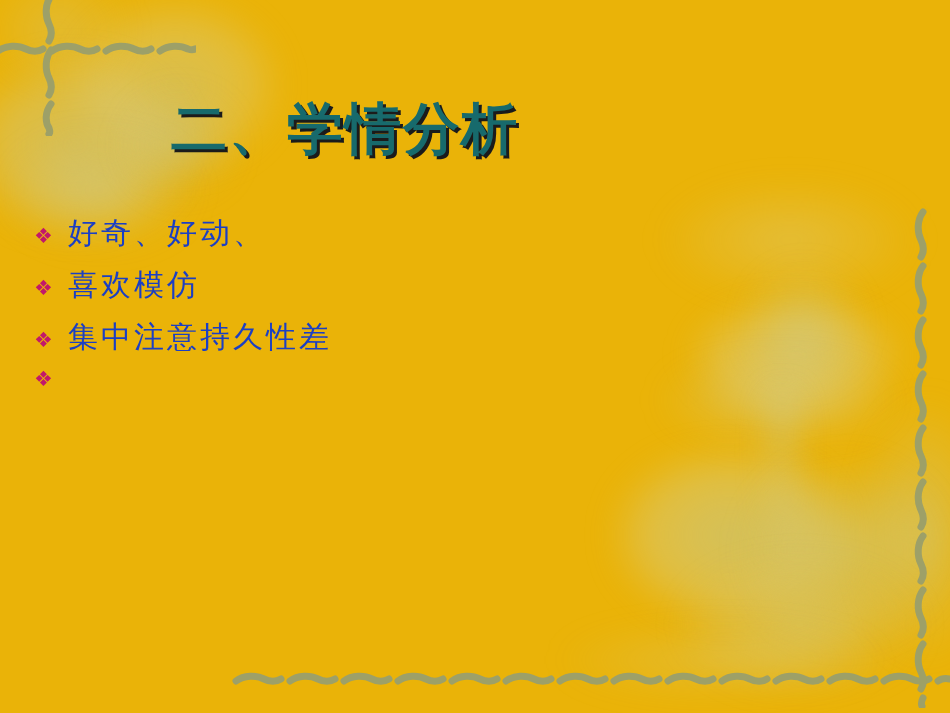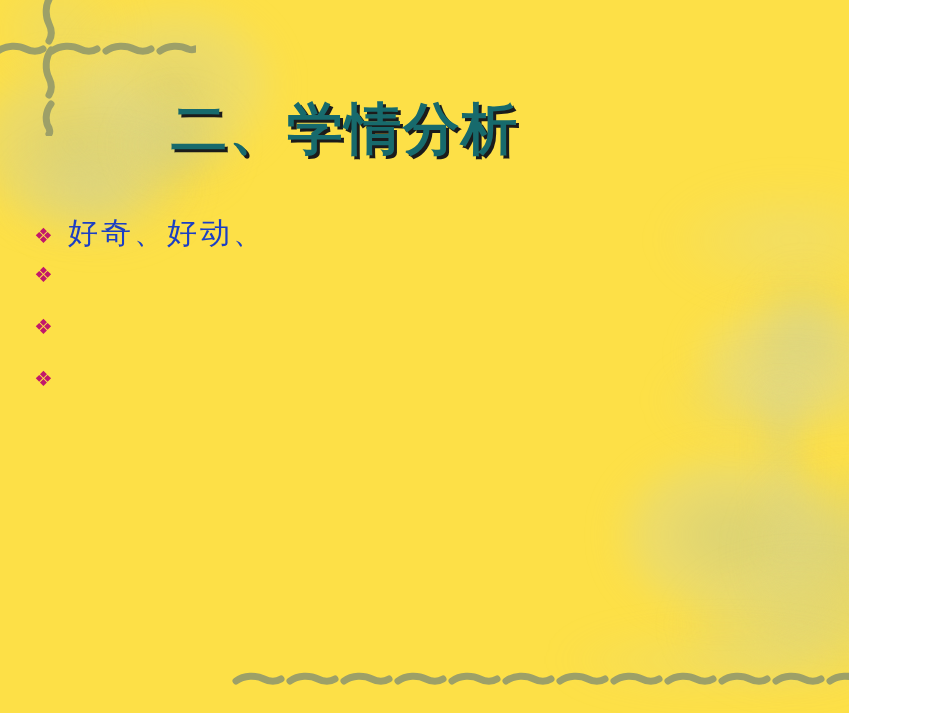--- a/index.html
+++ b/index.html
@@ -2,23 +2,23 @@
 <html><head>
 <meta charset="utf-8">
 <style>
   html, body {
     margin: 0;
     padding: 0;
     background: #ffffff;
   }
   #slide {
     position: relative;
-    width: 849px;
+    width: 950px;
     height: 713px;
-    background: #fde047;
+    background: #eab308;
     overflow: hidden;
     font-family: "DejaVu Sans", sans-serif;
   }
   .wm-soft {
     position: absolute;
     pointer-events: none;
     filter: blur(16px);
   }
 
   
@@ -195,24 +195,26 @@
 
   <div id="bullets">
 
     <div class="bullet-row">
       <span class="bullet-mark">❖</span>
       <span class="bullet-text">好奇、好动、</span>
     </div>
 
     <div class="bullet-row">
       <span class="bullet-mark">❖</span>
-    </div>
-
-    <div class="bullet-row">
-      <span class="bullet-mark">❖</span>
+      <span class="bullet-text">喜欢模仿</span>
+    </div>
+
+    <div class="bullet-row">
+      <span class="bullet-mark">❖</span>
+      <span class="bullet-text">集中注意持久性差</span>
     </div>
 
     <div class="bullet-row">
       <span class="bullet-mark">❖</span>
     </div>
 
   </div>
 
 </div>
 

